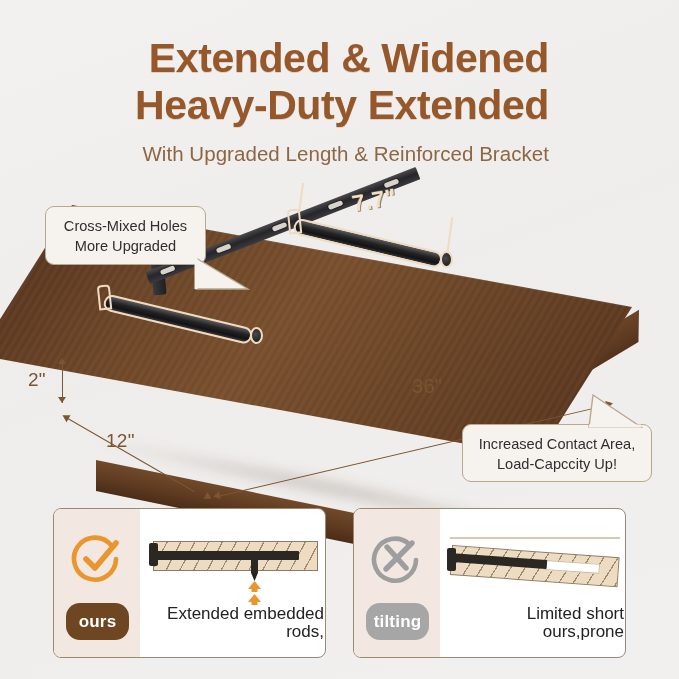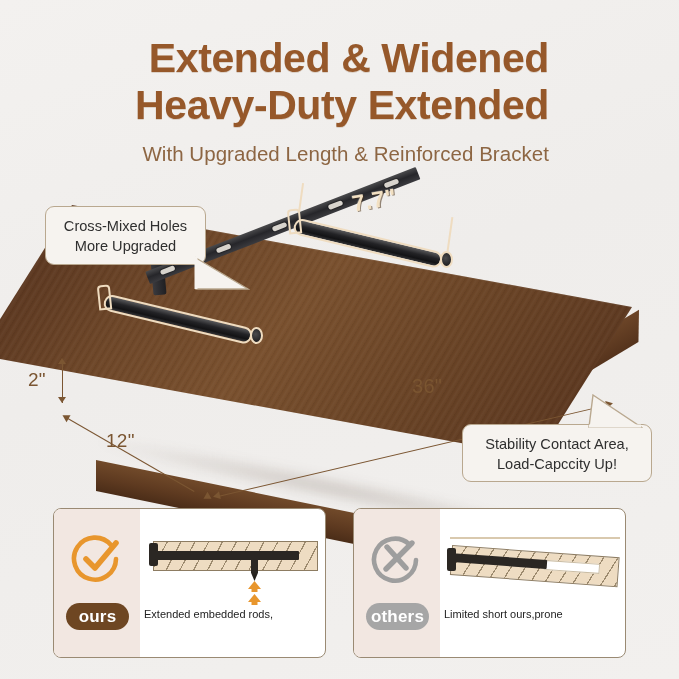--- a/index.html
+++ b/index.html
@@ -226,38 +226,38 @@
     background: #f2e7e1;
   }
   .mark-icon {
     position: absolute;
     left: 17px; top: 24px;
     width: 52px; height: 52px;
   }
   .pill {
     position: absolute;
     left: 12px; top: 94px;
-    width: 63px; height: 27px;
+    width: 63px; height: 37px;
     border-radius: 14px;
     color: #ffffff;
     font-size: 17px;
     font-weight: bold;
     display: flex;
     align-items: center;
     justify-content: center;
     letter-spacing: 0.2px;
   }
   .pill.ours   { background: #6e4622; }
   .pill.others { background: #a6a6a6; }
   .panel-caption {
     position: absolute;
     left: 90px; top: 96px;
     width: 180px;
-    text-align: left;
-    font-size: 11px;
+    text-align: right;
+    font-size: 17px;
     line-height: 18px;
     color: #232323;
   }
   .wood-block { position: absolute; }
   .hatch {
     position: absolute;
     inset: 0;
     background:
       repeating-linear-gradient(118deg,
         #eedcc2 0px, #eedcc2 11px,
@@ -361,21 +361,21 @@
   <div class="callout" style="left:45px; top:206px; width:161px; height:59px;">
     <div>Cross-Mixed Holes</div>
     <div>More Upgraded</div>
     <svg class="tail" style="left:148px; top:49px; width:56px; height:34px;" viewBox="0 0 56 34">
       <path d="M2 2 L54 33 L2 33 Z" fill="#f6f3ef" stroke="#b9a88f" stroke-width="1.4"></path>
       <path d="M2 1 L2 33" stroke="#f6f3ef" stroke-width="3"></path>
     </svg>
   </div>
 
   <div class="callout" style="left:462px; top:424px; width:190px; height:58px;">
-    <div>Stability Contact Area,</div>
+    <div>Increased Contact Area,</div>
     <div>Load-Capccity Up!</div>
     <svg class="tail" style="left:124px; top:-31px; width:56px; height:34px;" viewBox="0 0 56 34">
       <path d="M6 1 L54 33 L2 33 Z" fill="#f6f3ef" stroke="#b9a88f" stroke-width="1.4"></path>
       <path d="M2 32 L54 32" stroke="#f6f3ef" stroke-width="3"></path>
     </svg>
   </div>
 
   <div class="panels">
 
     <div class="panel left">
@@ -409,21 +409,21 @@
     <div class="panel right">
       <div class="panel-side"></div>
 
       <svg class="mark-icon" viewBox="0 0 52 52">
         <path d="M38 11 A21 21 0 1 0 45 27" fill="none" stroke="#9e9e9e" stroke-width="4.6" stroke-linecap="round"></path>
         <path d="M15 36 L41 10" fill="none" stroke="#9e9e9e" stroke-width="5.4" stroke-linecap="round"></path>
         <path d="M16 14 L35 35" fill="none" stroke="#9e9e9e" stroke-width="5.4" stroke-linecap="round"></path>
       </svg>
 
       <div class="pill others">
-        <span>others</span>
+        <span>tilting</span>
       </div>
 
       <div class="tilt-line" style="left:96px; top:28px; width:170px;"></div>
 
       <div class="wood-block" style="left:97px; top:36px; width:168px; height:30px; transform:rotate(4.2deg); transform-origin:left center;">
         <div class="hatch"></div>
         <div class="gap-white" style="left:93px; top:8px; width:56px; height:10px;"></div>
         <div class="rod-black" style="left:4px; top:8px; width:92px; height:9px;"></div>
       </div>
       <div class="rod-head" style="left:93px; top:39px; width:9px; height:23px;"></div>

